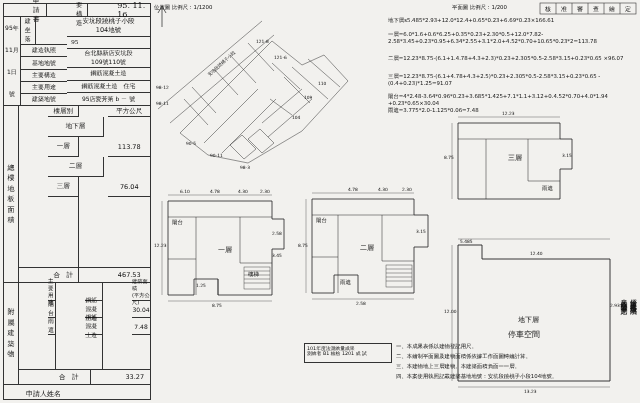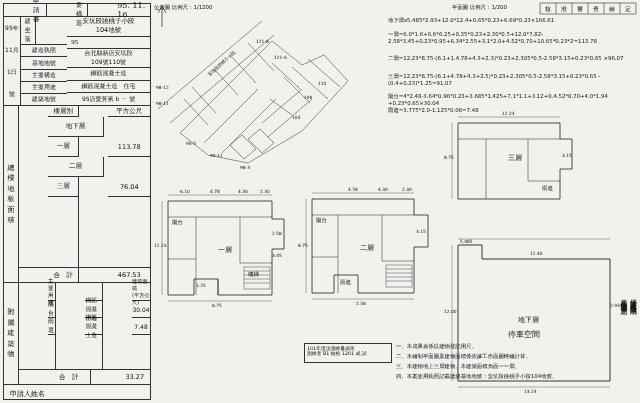--- a/index.html
+++ b/index.html
@@ -143,21 +143,21 @@
           <div class="cell" style="width:55px;height:100%;border-right:none;border-bottom:none;"></div>
         </div>
         <div class="row" style="height:14px;border-top:1px solid #333;">
           <div class="cell" style="width:76px;height:14px;border-bottom:none;">合　計</div>
           <div class="cell" style="width:55px;height:14px;border-right:none;border-bottom:none;">33.27</div>
         </div>
       </div>
     </div>
 
     <div class="row" style="height:18px;border-top:1px solid #333;">
-      <div class="ctr" style="width:148px;height:18px;font-size:7px;justify-content:flex-start;padding-left:6px;">申請人姓名</div>
+      <div class="ctr" style="width:148px;height:18px;font-size:7px;justify-content:flex-start;padding-left:6px;margin-left:16px;">申請人姓名</div>
     </div>
   </div>
 
   <div id="draw">
 
     <div class="note" style="left:2px;top:1px;">位置圖 比例尺：1/1200</div>
     <div class="note" style="left:300px;top:1px;">平面圖 比例尺：1/200</div>
 
     <svg width="485" height="397">
 

